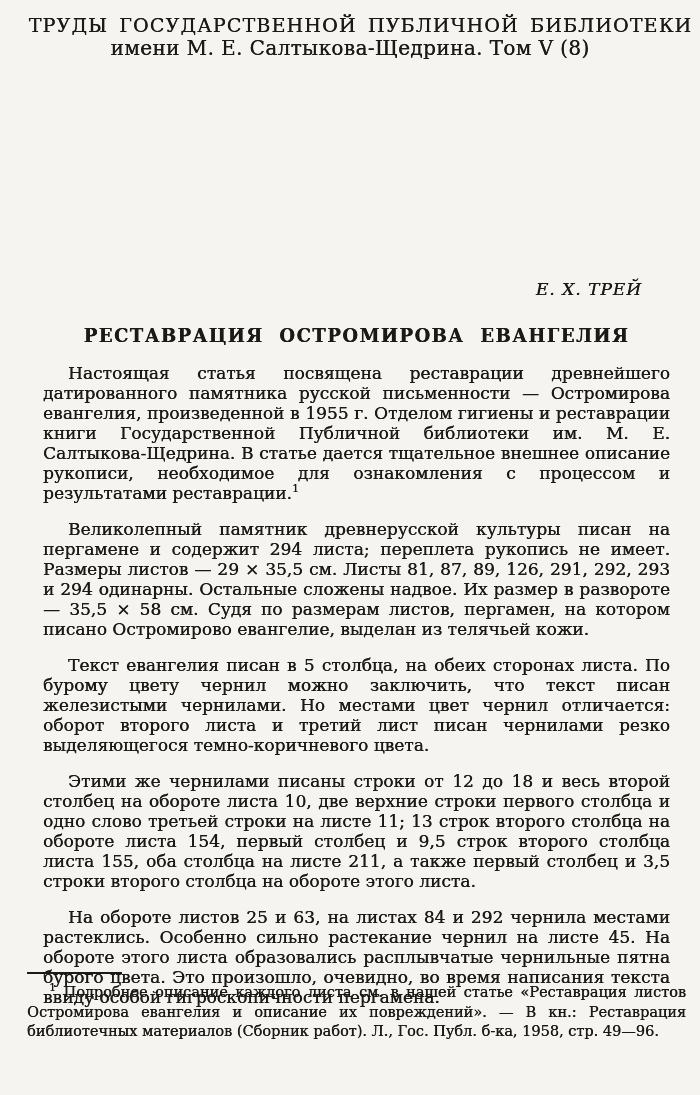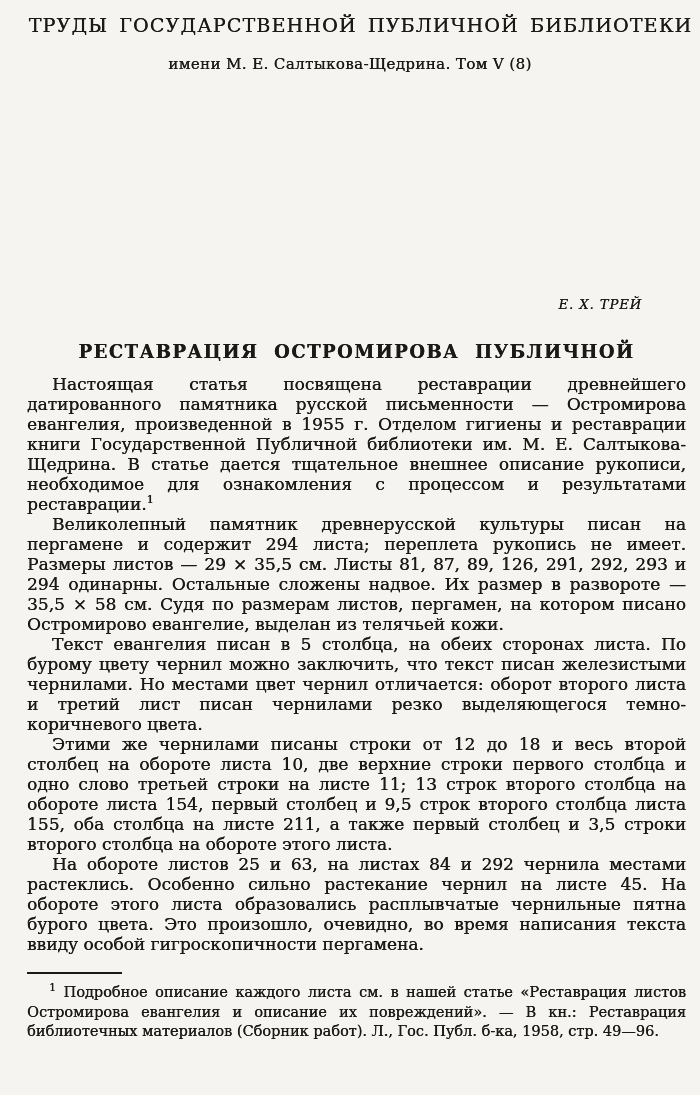--- a/index.html
+++ b/index.html
@@ -26,32 +26,31 @@
     text-align: center;
   }
   .jh1 {
     font-size: 19px;
     line-height: 25px;
     letter-spacing: 1.2px;
     word-spacing: 4px;
     padding-left: 21px;
   }
   .jh2 {
-    font-size: 15px;
+    font-size: 20px;
     line-height: 21px;
     letter-spacing: 0.4px;
-    margin-top: 16px;
   }
 
   .author {
     margin-top: 220px;
     padding-right: 58px;
     text-align: right;
     font-style: italic;
-    font-size: 13px;
+    font-size: 17px;
     line-height: 20px;
     letter-spacing: 1px;
   }
 
   .title {
     margin: 26px 14px 0 27px;
     text-align: center;
     font-size: 18px;
     font-weight: bold;
     line-height: 22px;
@@ -59,21 +58,21 @@
     word-spacing: 8px;
   }
 
   .body-text {
     margin: 11px 14px 0 27px;
     font-size: 17px;
     line-height: 20px;
     text-align: justify;
   }
   .para {
-    margin: 0;
+    margin: 16px;
     text-indent: 25px;
   }
   .para .it { }
   sup {
     font-size: 11px;
     line-height: 0;
     vertical-align: super;
   }
 
   .footnote-block {
@@ -101,21 +100,21 @@
 
 <div class="page" style="--paper: #f5f4f0; --ink: #1b1a17;">
 
   <div class="journal-header">
     <div class="jh1">ТРУДЫ ГОСУДАРСТВЕННОЙ ПУБЛИЧНОЙ БИБЛИОТЕКИ</div>
     <div class="jh2">имени М. Е. Салтыкова-Щедрина. Том V (8)</div>
   </div>
 
   <div class="author">Е. Х. ТРЕЙ</div>
 
-  <div class="title">РЕСТАВРАЦИЯ ОСТРОМИРОВА ПУБЛИЧНОЙ</div>
+  <div class="title">РЕСТАВРАЦИЯ ОСТРОМИРОВА ЕВАНГЕЛИЯ</div>
 
   <div class="body-text" id="article-body">
       <p class="para"><span>Настоящая статья посвящена реставрации древнейшего датированного памятника русской письменности — Остромирова евангелия, произведенной в 1955 г. Отделом гигиены и реставрации книги Государственной Публичной библиотеки им. М. Е. Салтыкова-Щедрина. В статье дается тщательное внешнее описание рукописи, необходимое для ознакомления с процессом и результатами реставрации.</span><sup>1</sup></p>
       <p class="para"><span>Великолепный памятник древнерусской культуры писан на пергамене и содержит 294 листа; переплета рукопись не имеет. Размеры листов — 29 × 35,5 </span><span class="it">см.</span><span> Листы 81, 87, 89, 126, 291, 292, 293 и 294 одинарны. Остальные сложены надвое. Их размер в развороте — 35,5 × 58 </span><span class="it">см.</span><span> Судя по размерам листов, пергамен, на котором писано Остромирово евангелие, выделан из телячьей кожи.</span></p>
       <p class="para"><span>Текст евангелия писан в 5 столбца, на обеих сторонах листа. По бурому цвету чернил можно заключить, что текст писан железистыми чернилами. Но местами цвет чернил отличается: оборот второго листа и третий лист писан чернилами резко выделяющегося темно-коричневого цвета.</span></p>
       <p class="para"><span>Этими же чернилами писаны строки от 12 до 18 и весь второй столбец на обороте листа 10, две верхние строки первого столбца и одно слово третьей строки на листе 11; 13 строк второго столбца на обороте листа 154, первый столбец и 9,5 строк второго столбца листа 155, оба столбца на листе 211, а также первый столбец и 3,5 строки второго столбца на обороте этого листа.</span></p>
       <p class="para"><span>На обороте листов 25 и 63, на листах 84 и 292 чернила местами растеклись. Особенно сильно растекание чернил на листе 45. На обороте этого листа образовались расплывчатые чернильные пятна бурого цвета. Это произошло, очевидно, во время написания текста ввиду особой гигроскопичности пергамена.</span></p>
     </div>
 
   <div class="footnote-block">

